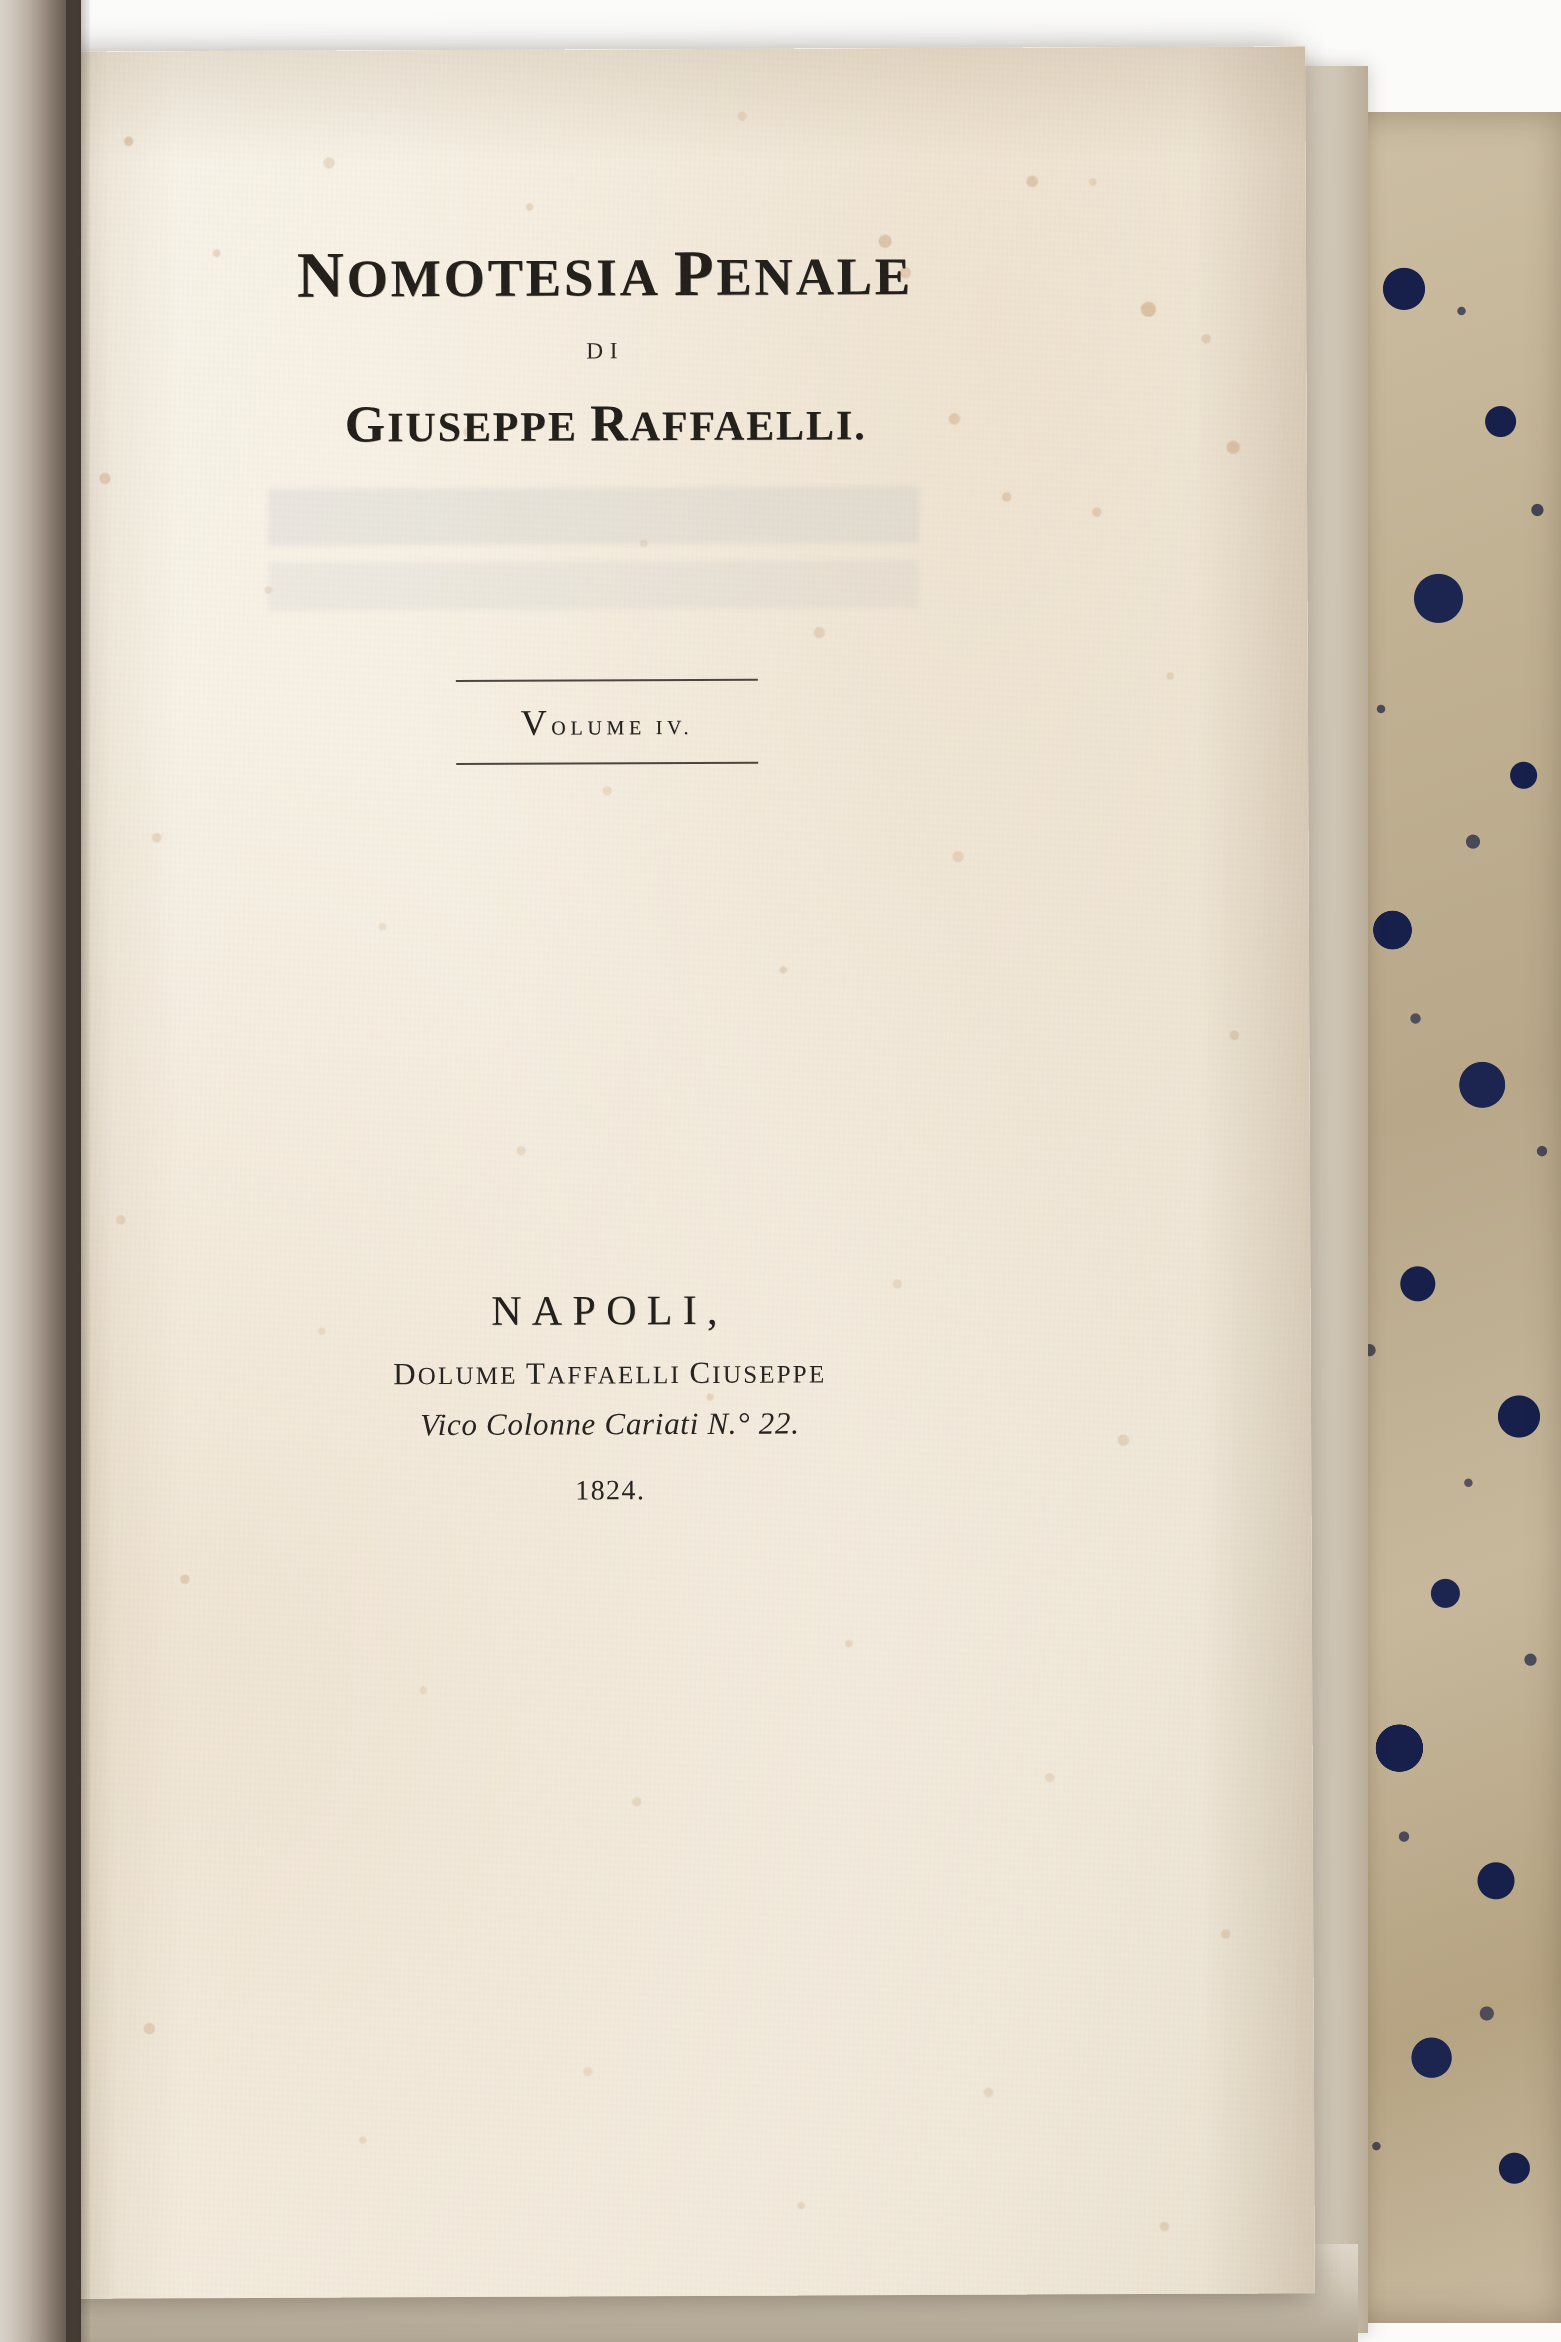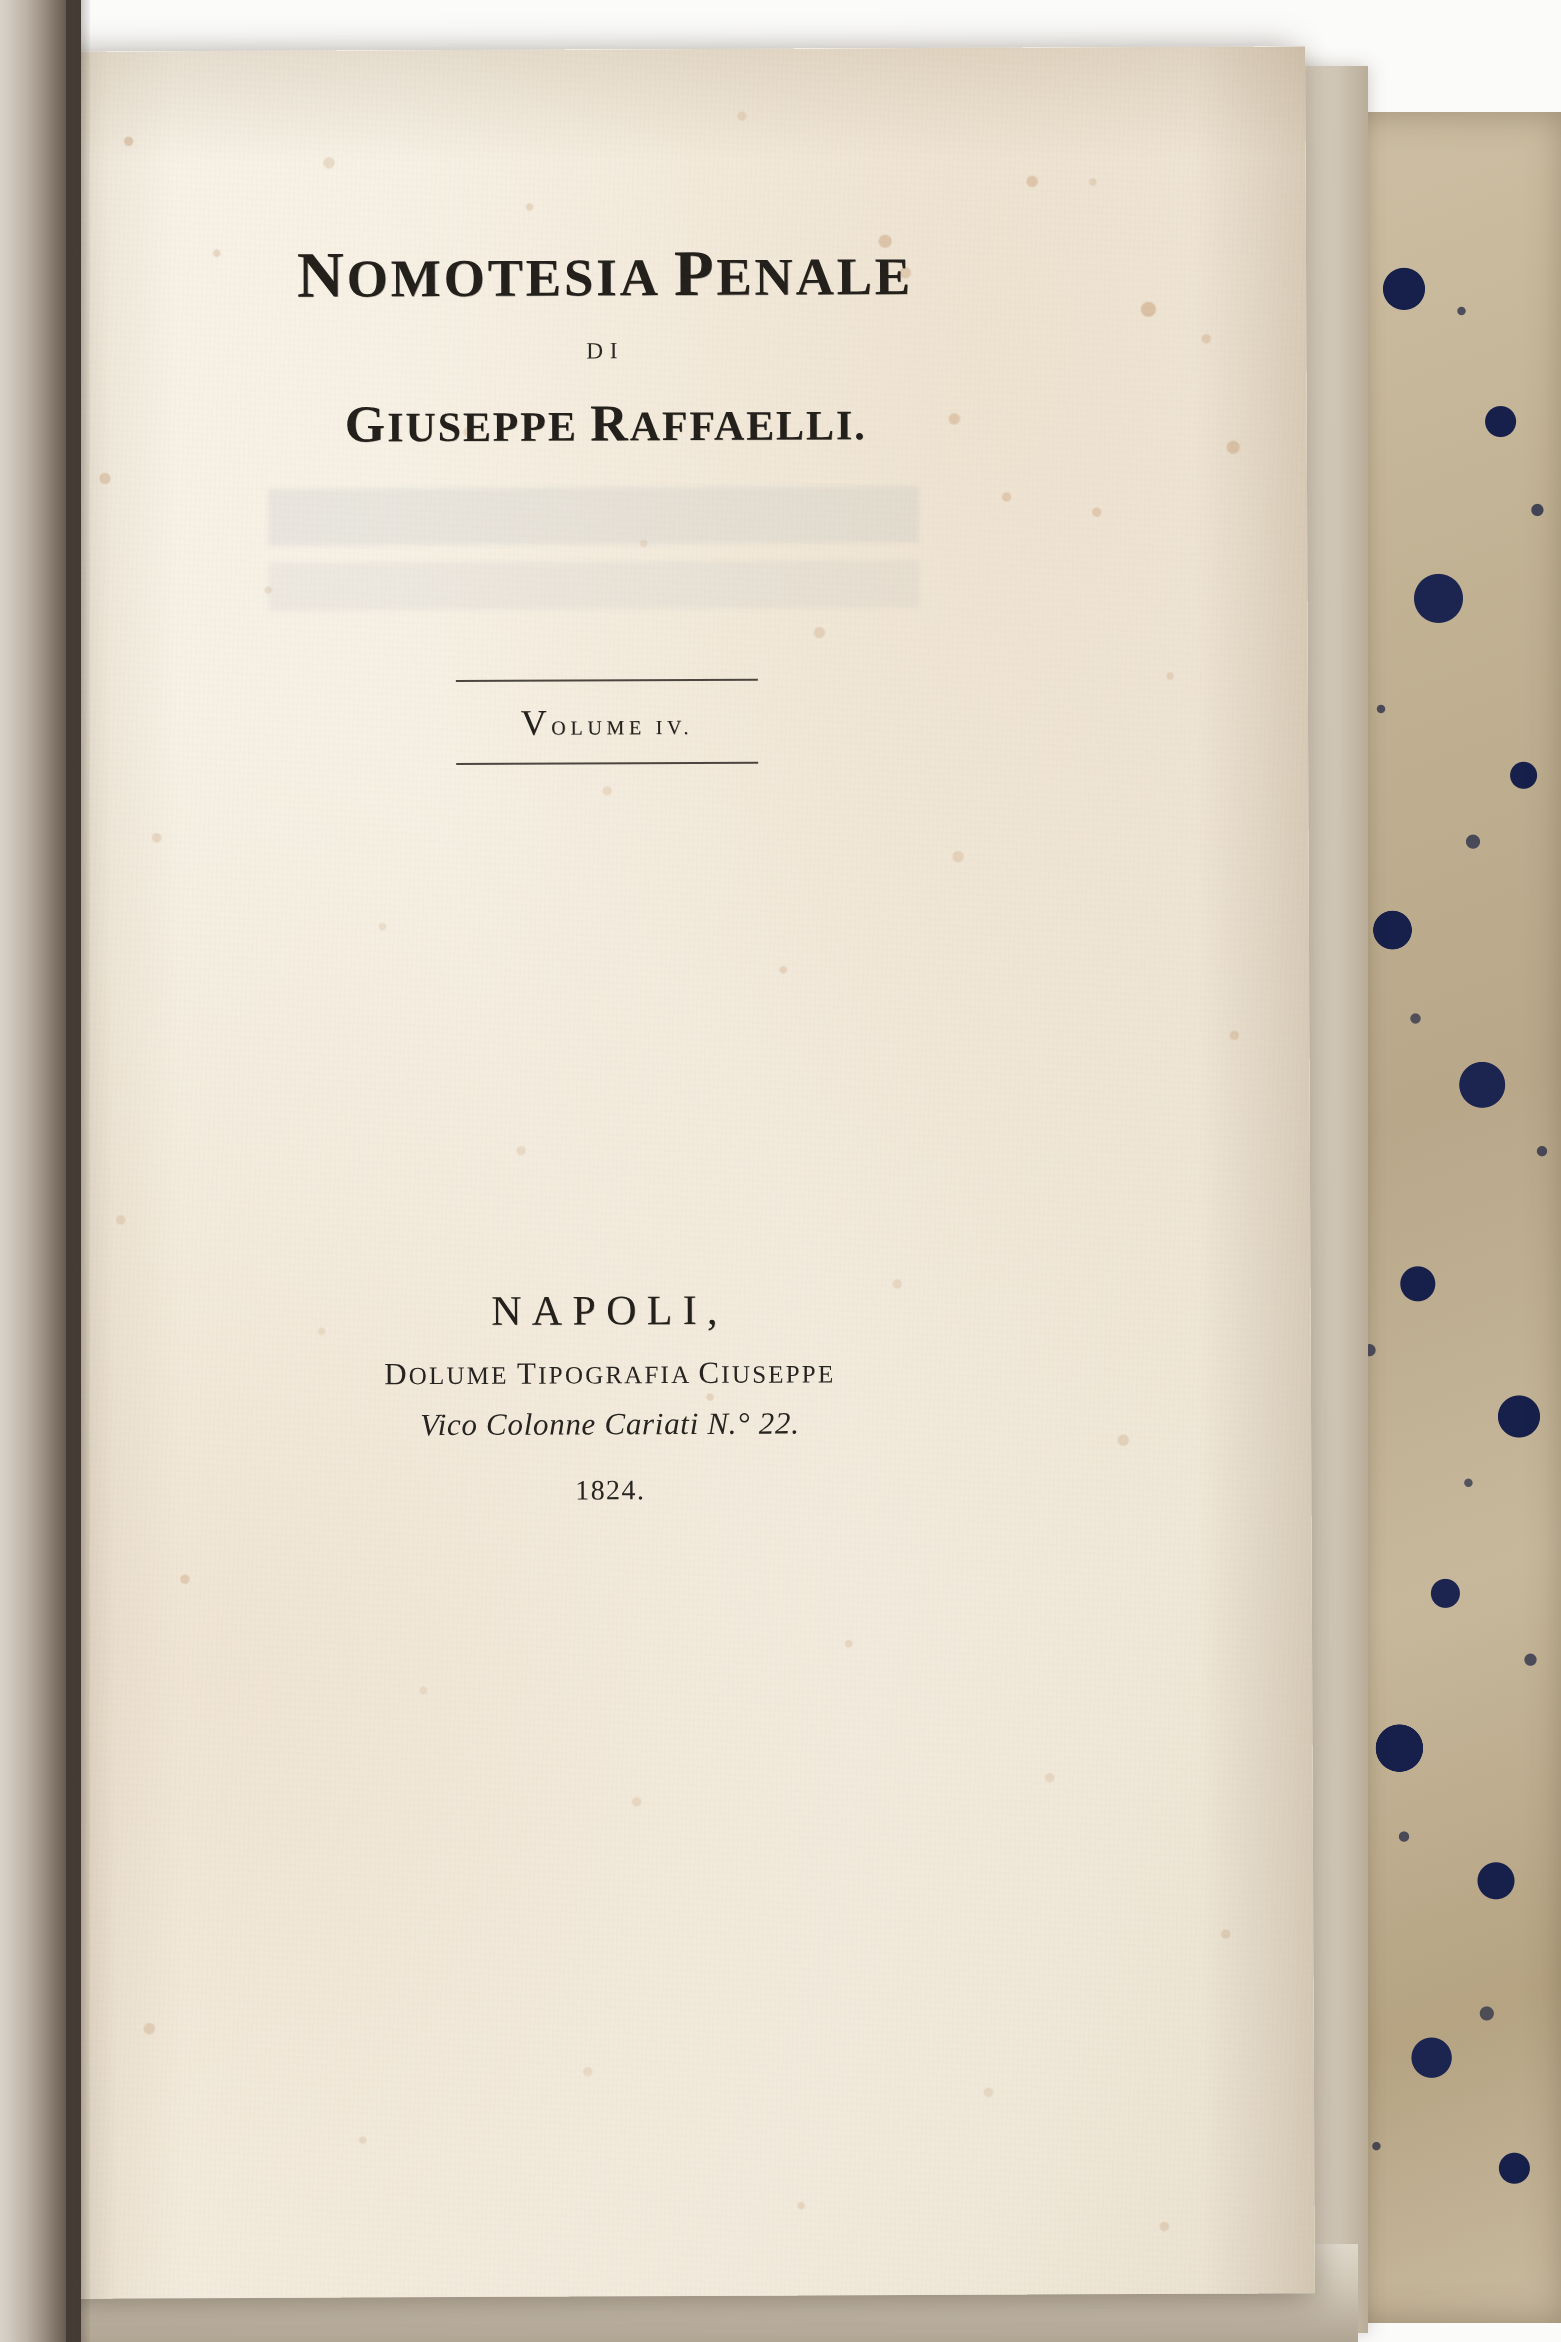--- a/index.html
+++ b/index.html
@@ -396,21 +396,21 @@
       <div class="author"><span>G</span><span class="small">IUSEPPE </span><span>R</span><span class="small">AFFAELLI.</span></div>
 
       <div class="vol-block">
         <div class="rule"></div>
         <div class="vol-text"><span>V</span><span class="small">OLUME IV.</span></div>
         <div class="rule thin"></div>
       </div>
 
       <div class="imprint">
         <div class="city">NAPOLI,</div>
-        <div class="printer"><span>D</span><span class="small">OLUME </span><span>T</span><span class="small">IPOGRAFIA </span><span>C</span><span class="small">IUSEPPE</span></div>
+        <div class="printer"><span>D</span><span class="small">OLUME </span><span>T</span><span class="small">AFFAELLI </span><span>C</span><span class="small">IUSEPPE</span></div>
         <div class="address">Vico Colonne Cariati N.° 22.</div>
         <div class="year">1824.</div>
       </div>
     </div>
 
     <div class="grain"></div>
   </div>
 
   <div class="gutter"></div>
   <div class="gutter-edge"></div>

